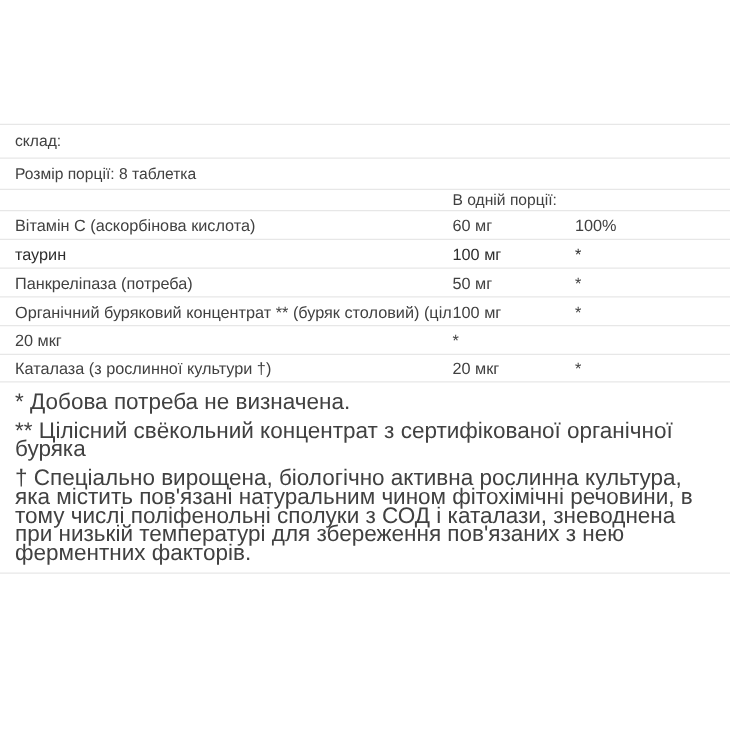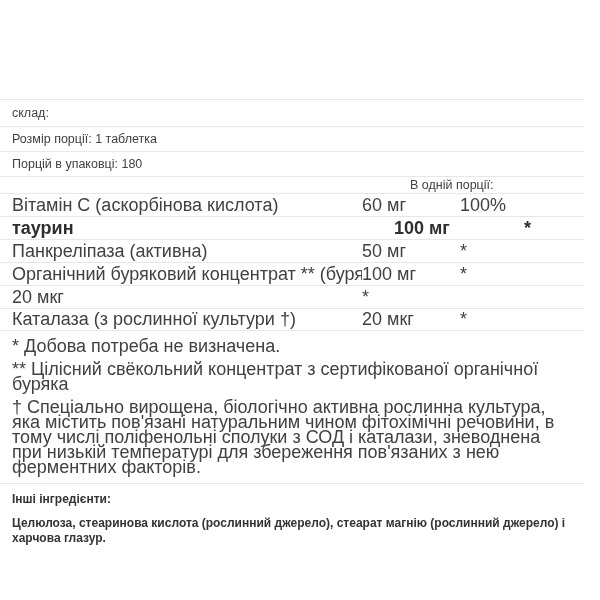--- a/index.html
+++ b/index.html
@@ -31,26 +31,26 @@
   .srow.mid{height:25px;}
 
   
   .trow{
     border-top:1px solid var(--divider);
     height:23px;
     display:grid;
     grid-template-columns:350px 98px auto;
     align-items:center;
     padding-left:12px;
-    font-size:18px;
+    font-size:13px;
     white-space:nowrap;
   }
-  .trow.header{height:17px;font-size:12.5px;gap:48px;}
+  .trow.header{height:17px;font-size:12.5px;}
   .trow.last{border-bottom:1px solid var(--divider);}
-  .trow.bold{font-weight:700;color:var(--bold-text);gap:32px;}
+  .trow.bold{font-weight:400;color:var(--bold-text);}
   .c-name{overflow:hidden;}
   .c-amount{}
   .c-dv{}
 
   
   .footnotes{padding:8px 14px 0 12px;font-size:18px;line-height:15px;}
   .footnote{margin-bottom:8px;max-width:576px;}
 
   .hr{border-top:1px solid var(--divider);margin-top:4px;}
 
@@ -61,45 +61,42 @@
 </head>
 <body>
 
 <div class="label-wrap">
 
   <div class="srow first">
     <span>склад:</span>
   </div>
 
   <div class="srow mid">
-    <span>Розмір порції: 1 таблетка</span>
+    <span>Розмір порції: 8 таблетка</span>
   </div>
 
-  <div class="srow mid">
-    <span>Порцій в упаковці: 180</span>
-  </div>
 
   <div class="trow header">
     <span class="c-name"></span>
     <span class="c-amount">В одній порції:</span>
   </div>
 
   <div>
       <div class="trow">
     <span class="c-name">Вітамін C (аскорбінова кислота)</span>
     <span class="c-amount">60 мг</span>
     <span class="c-dv">100%</span>
   </div>
       <div class="trow bold">
     <span class="c-name">таурин</span>
     <span class="c-amount">100 мг</span>
     <span class="c-dv">*</span>
   </div>
       <div class="trow">
-    <span class="c-name">Панкреліпаза (активна)</span>
+    <span class="c-name">Панкреліпаза (потреба)</span>
     <span class="c-amount">50 мг</span>
     <span class="c-dv">*</span>
   </div>
       <div class="trow">
     <span class="c-name">Органічний буряковий концентрат ** (буряк столовий) (цільна)</span>
     <span class="c-amount">100 мг</span>
     <span class="c-dv">*</span>
   </div>
       <div class="trow">
     <span class="c-amount">20 мкг</span>
@@ -113,18 +110,14 @@
     </div>
 
   <div class="footnotes">
       <div class="footnote">* Добова потреба не визначена.</div>
       <div class="footnote">** Цілісний свёкольний концентрат з сертифікованої органічної буряка</div>
       <div class="footnote">† Спеціально вирощена, біологічно активна рослинна культура, яка містить пов'язані натуральним чином фітохімічні речовини, в тому числі поліфенольні сполуки з СОД і каталази, зневоднена при низькій температурі для збереження пов'язаних з нею ферментних факторів.</div>
     </div>
 
   <div class="hr"></div>
 
-  <div class="other">
-    <div class="o-title">Інші інгредієнти:</div>
-    <div>Целюлоза, стеаринова кислота (рослинний джерело), стеарат магнію (рослинний джерело) і харчова глазур.</div>
-  </div>
 
 </div>
 
 </body></html>

